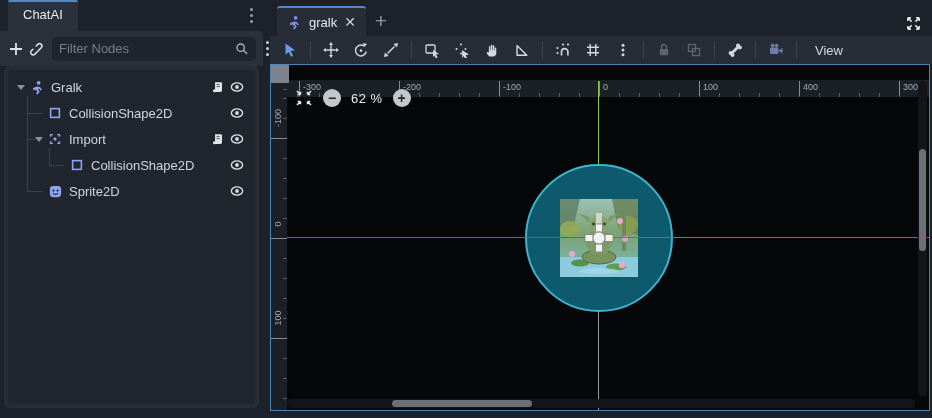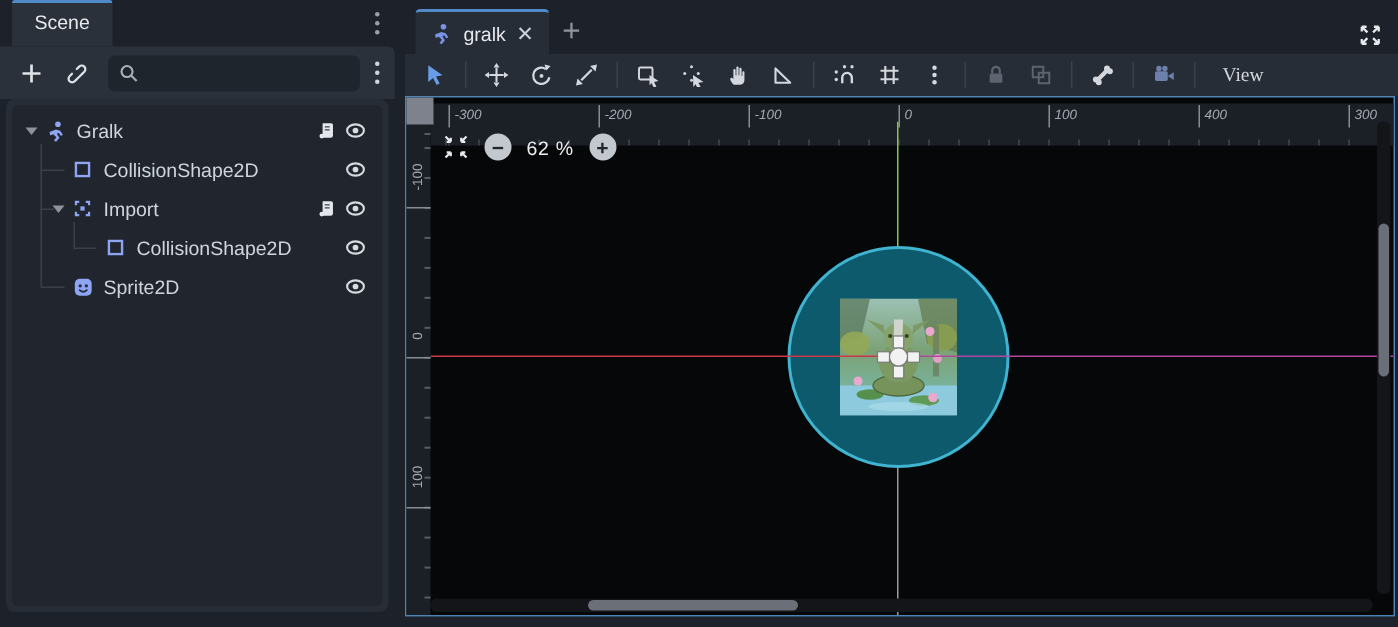--- a/index.html
+++ b/index.html
@@ -42,27 +42,27 @@
   .scene-tab { height:30px; background:#272d37; border-top:2px solid #5189c9; border-radius:3px 3px 0 0; margin-left:7px;
     display:flex; align-items:center; gap:7px; padding:0 10px; color:#e6e8ec; }
   .scene-tab .close { color:#cbd0d6; font-weight:bold; font-size:14px; cursor:pointer; }
   .newtab { width:30px; height:30px; display:flex; align-items:center; justify-content:center; color:#8d949e; font-size:21px; cursor:pointer; }
   .expand-btn { margin-left:auto; margin-bottom:4px; margin-right:10px; cursor:pointer; }
 
   .canvas-toolbar { position:absolute; left:0; top:36px; right:0; height:28px; background:#272d37;
     display:flex; align-items:center; gap:2px; padding:0 6px; }
   .cbtn { width:28px; height:24px; display:flex; align-items:center; justify-content:center; border-radius:4px; cursor:pointer; }
   .csep { width:1px; height:18px; background:#3a414c; margin:0 4px; }
-  .view-btn { padding:3px 12px; color:#d4d8de; border-radius:4px; cursor:pointer;font-family:Liberation Serif, serif; }
+  .view-btn { padding:3px 12px; color:#d4d8de; border-radius:4px; cursor:pointer; }
 
   
   .viewport { position:absolute; left:0; top:64px; width:660px; height:347px; border:1px solid #4d84b4; background:#060708; }
-  .ruler-top { position:absolute; left:16px; right:0; top:4px; height:28px; background:#1b2027;
+  .ruler-top { position:absolute; left:16px; right:0; top:15px; height:17px; background:#1b2027;
     background-image:repeating-linear-gradient(to right,#565c66 0 1px,transparent 1px 20px);
-    background-size:100% 4px; background-repeat:repeat-x; background-position:12px bottom;font-style:italic; }
+    background-size:100% 4px; background-repeat:repeat-x; background-position:12px bottom; }
   .rx-label { position:absolute; top:1px; font-size:9px; color:#a2a8b1; padding-left:3px; border-left:1px solid #878d96; height:15px; line-height:13px; }
   .ruler-left { position:absolute; top:16px; bottom:0; left:0; width:16px; background:#1b2027;
     background-image:repeating-linear-gradient(to bottom,#565c66 0 1px,transparent 1px 20px);
     background-size:4px 100%; background-repeat:repeat-y; background-position:right 17px; }
   .ry-tick { position:absolute; left:0; width:16px; height:1px; background:#878d96; }
   .ry-label { position:absolute; left:1px; font-size:9px; color:#a2a8b1; transform:rotate(-90deg); transform-origin:center; width:30px; text-align:center; }
   .ruler-corner { position:absolute; left:0; top:0; width:18px; height:18px; background:#7d828c; z-index:5; }
 
   .canvas { position:absolute; left:16px; top:16px; right:0; bottom:0; overflow:hidden; }
   .axis-x-neg { position:absolute; left:0; top:156px; width:312px; height:1px; background:#cc3845; }
@@ -86,40 +86,41 @@
 
   .dots-v { display:inline-flex; flex-direction:column; gap:3px; cursor:pointer; padding:2px; }
   .dots-v i { width:3px; height:3px; border-radius:50%; background:#9aa0a8; }
   .dots-v.bright i { background:#d2d6dc; }
 </style>
 </head>
 <body>
 
 <div class="left-dock">
   <div class="dock-tabs">
-    <div class="dock-tab active">Scene</div>
+    <div class="dock-tab active">ChatAI</div>
     <span class="dots dots-v">
         <i></i>
         <i></i>
         <i></i>
       </span>
   </div>
 
   <div class="dock-toolbar">
     <div class="tool-btn">
       <svg width="16" height="16" viewBox="0 0 16 16">
           <path d="M8 2v12M2 8h12" stroke="#dfe2e6" stroke-width="1.8"></path>
         </svg>
     </div>
     <div class="tool-btn">
       <svg width="16" height="16" viewBox="0 0 16 16">
         <path d="M9.6 6.4l1.6-1.6a2.4 2.4 0 0 0-3.4-3.4L6.2 3M6.4 9.6L4.8 11.2a2.4 2.4 0 0 1-3.4-3.4L3 6.2M5.3 10.7l5.4-5.4" stroke="#dfe2e6" stroke-width="1.5" fill="none" stroke-linecap="round" transform="translate(2,2)"></path>
       </svg>
     </div>
     <div class="filter-box">
+      <input type="text" placeholder="Filter Nodes" style="">
       <svg width="14" height="14" viewBox="0 0 16 16">
         <circle cx="6.5" cy="6.5" r="4.2" stroke="#aab0b8" stroke-width="1.6" fill="none"></circle>
         <path d="M9.8 9.8l4 4" stroke="#aab0b8" stroke-width="1.6"></path>
       </svg>
     </div>
     <span class="dots-v bright">
         <i></i>
         <i></i>
         <i></i>
       </span>

